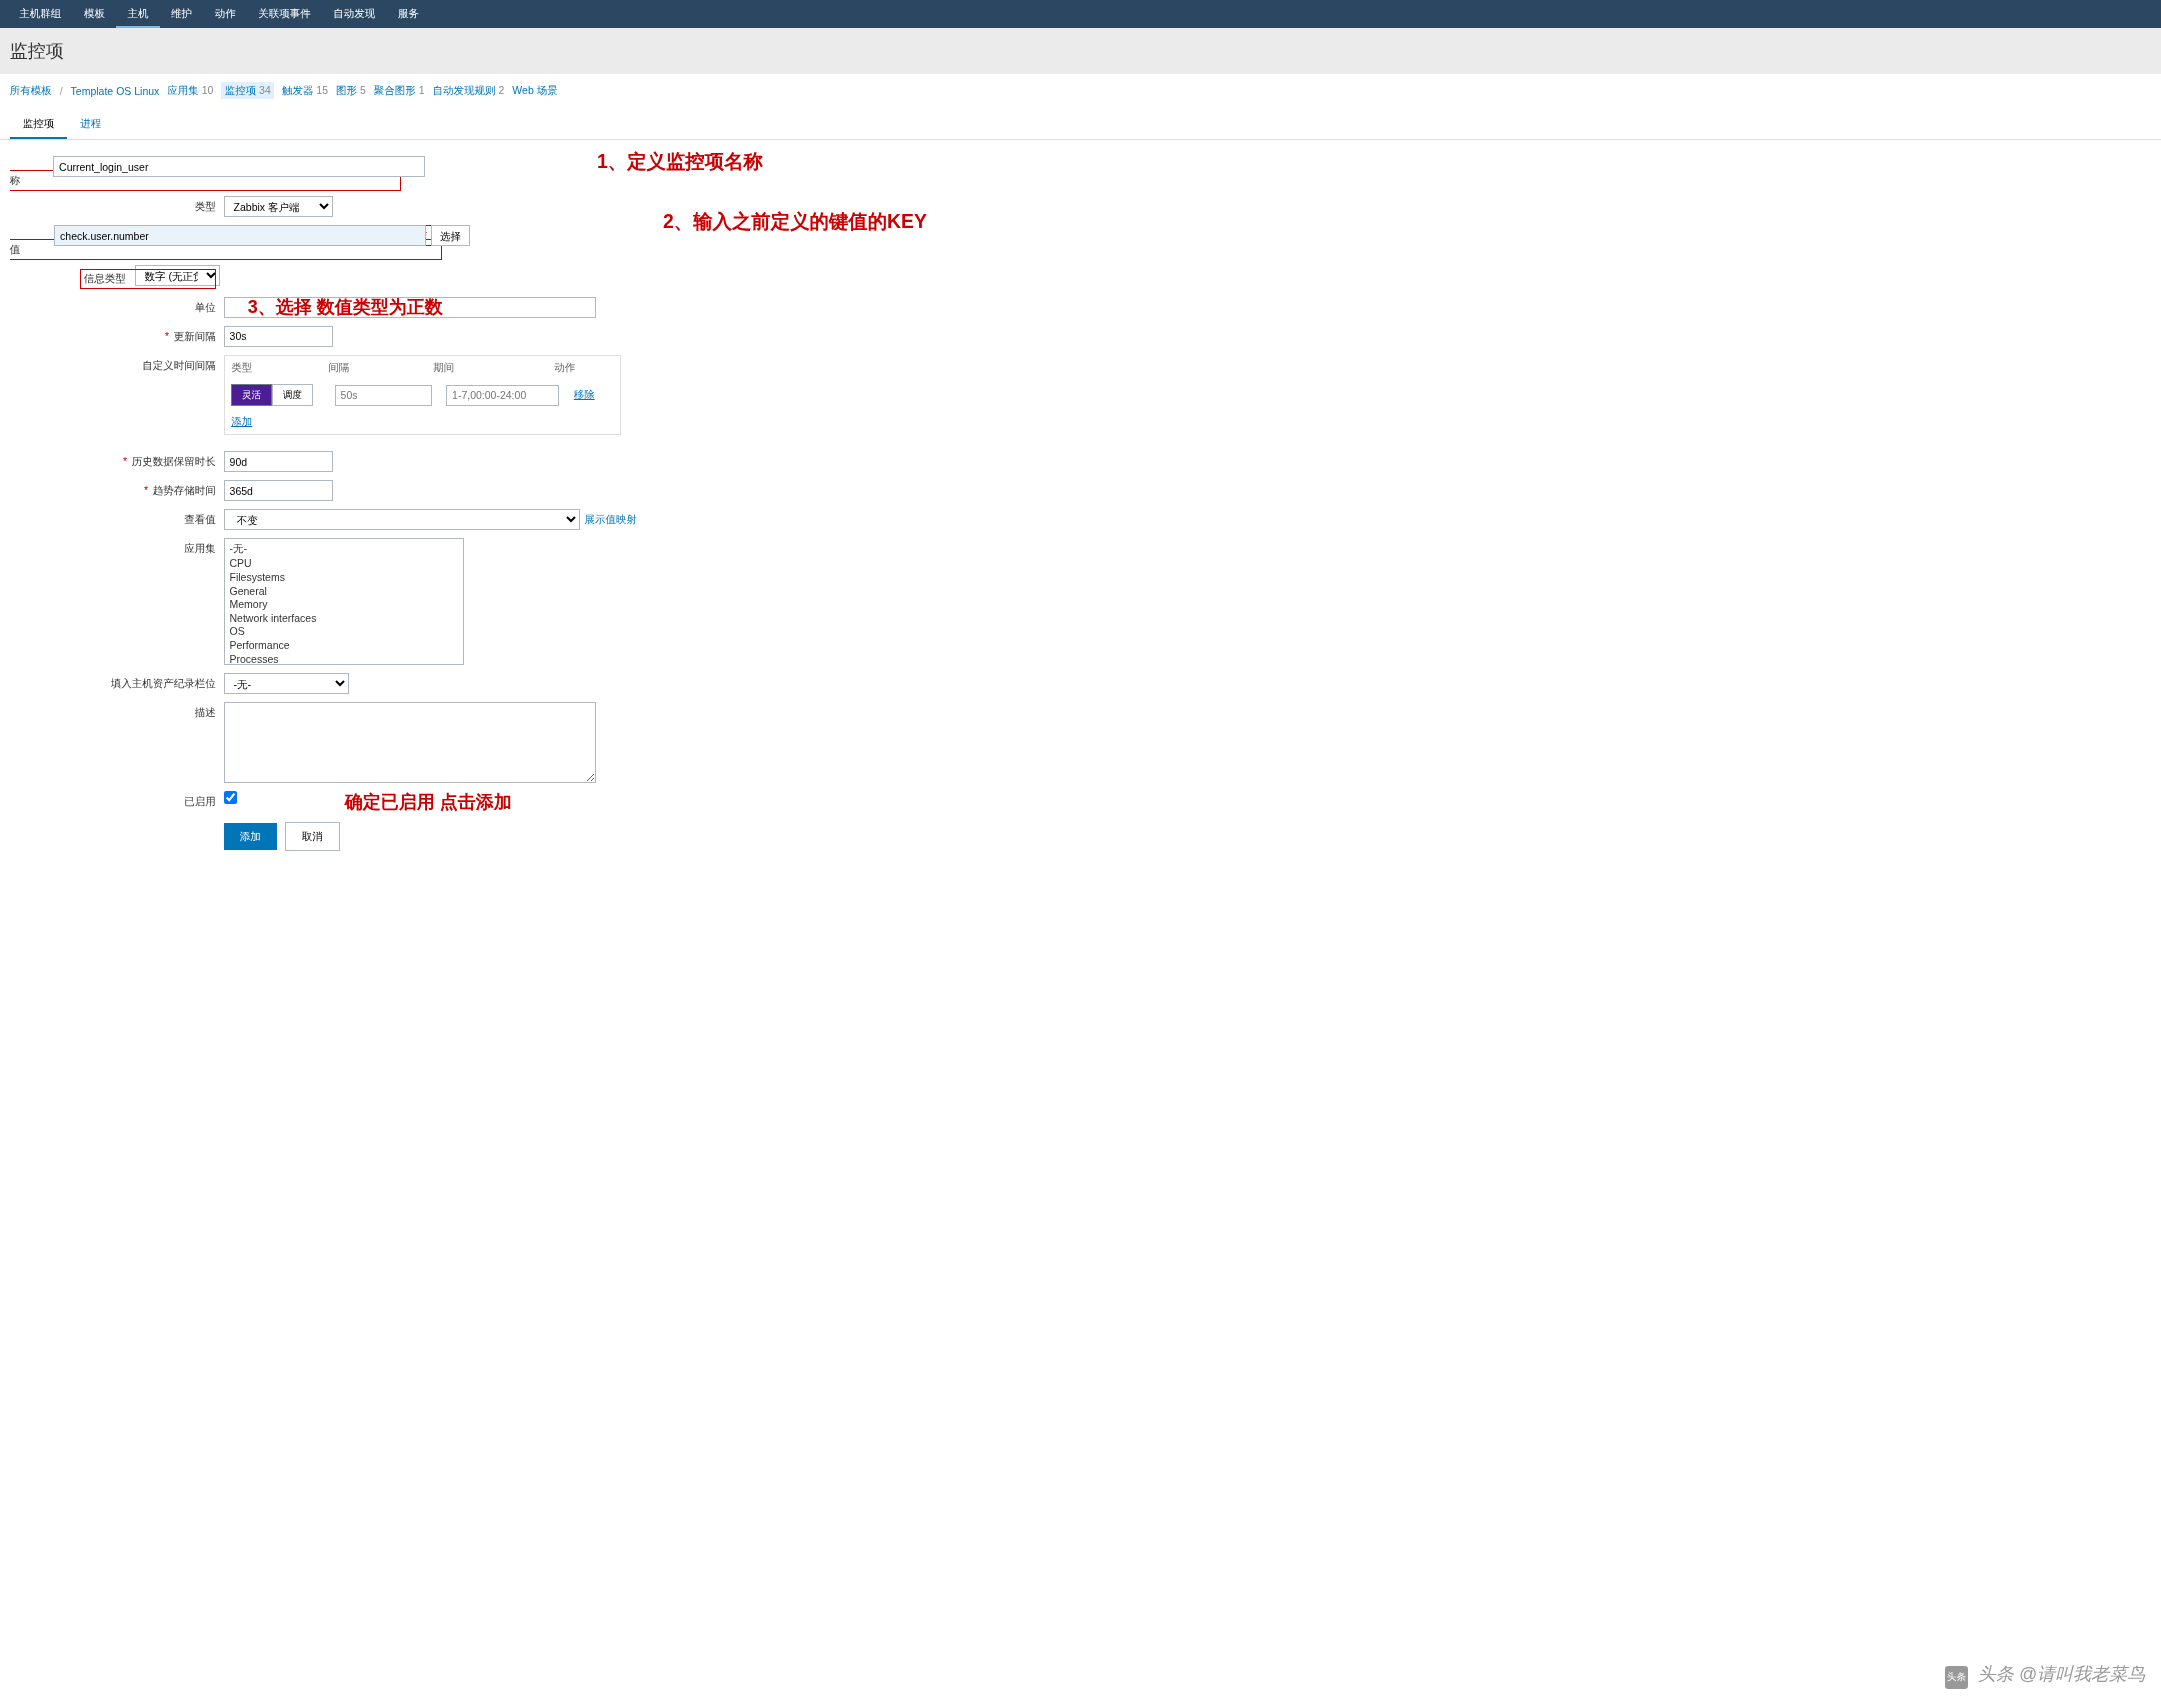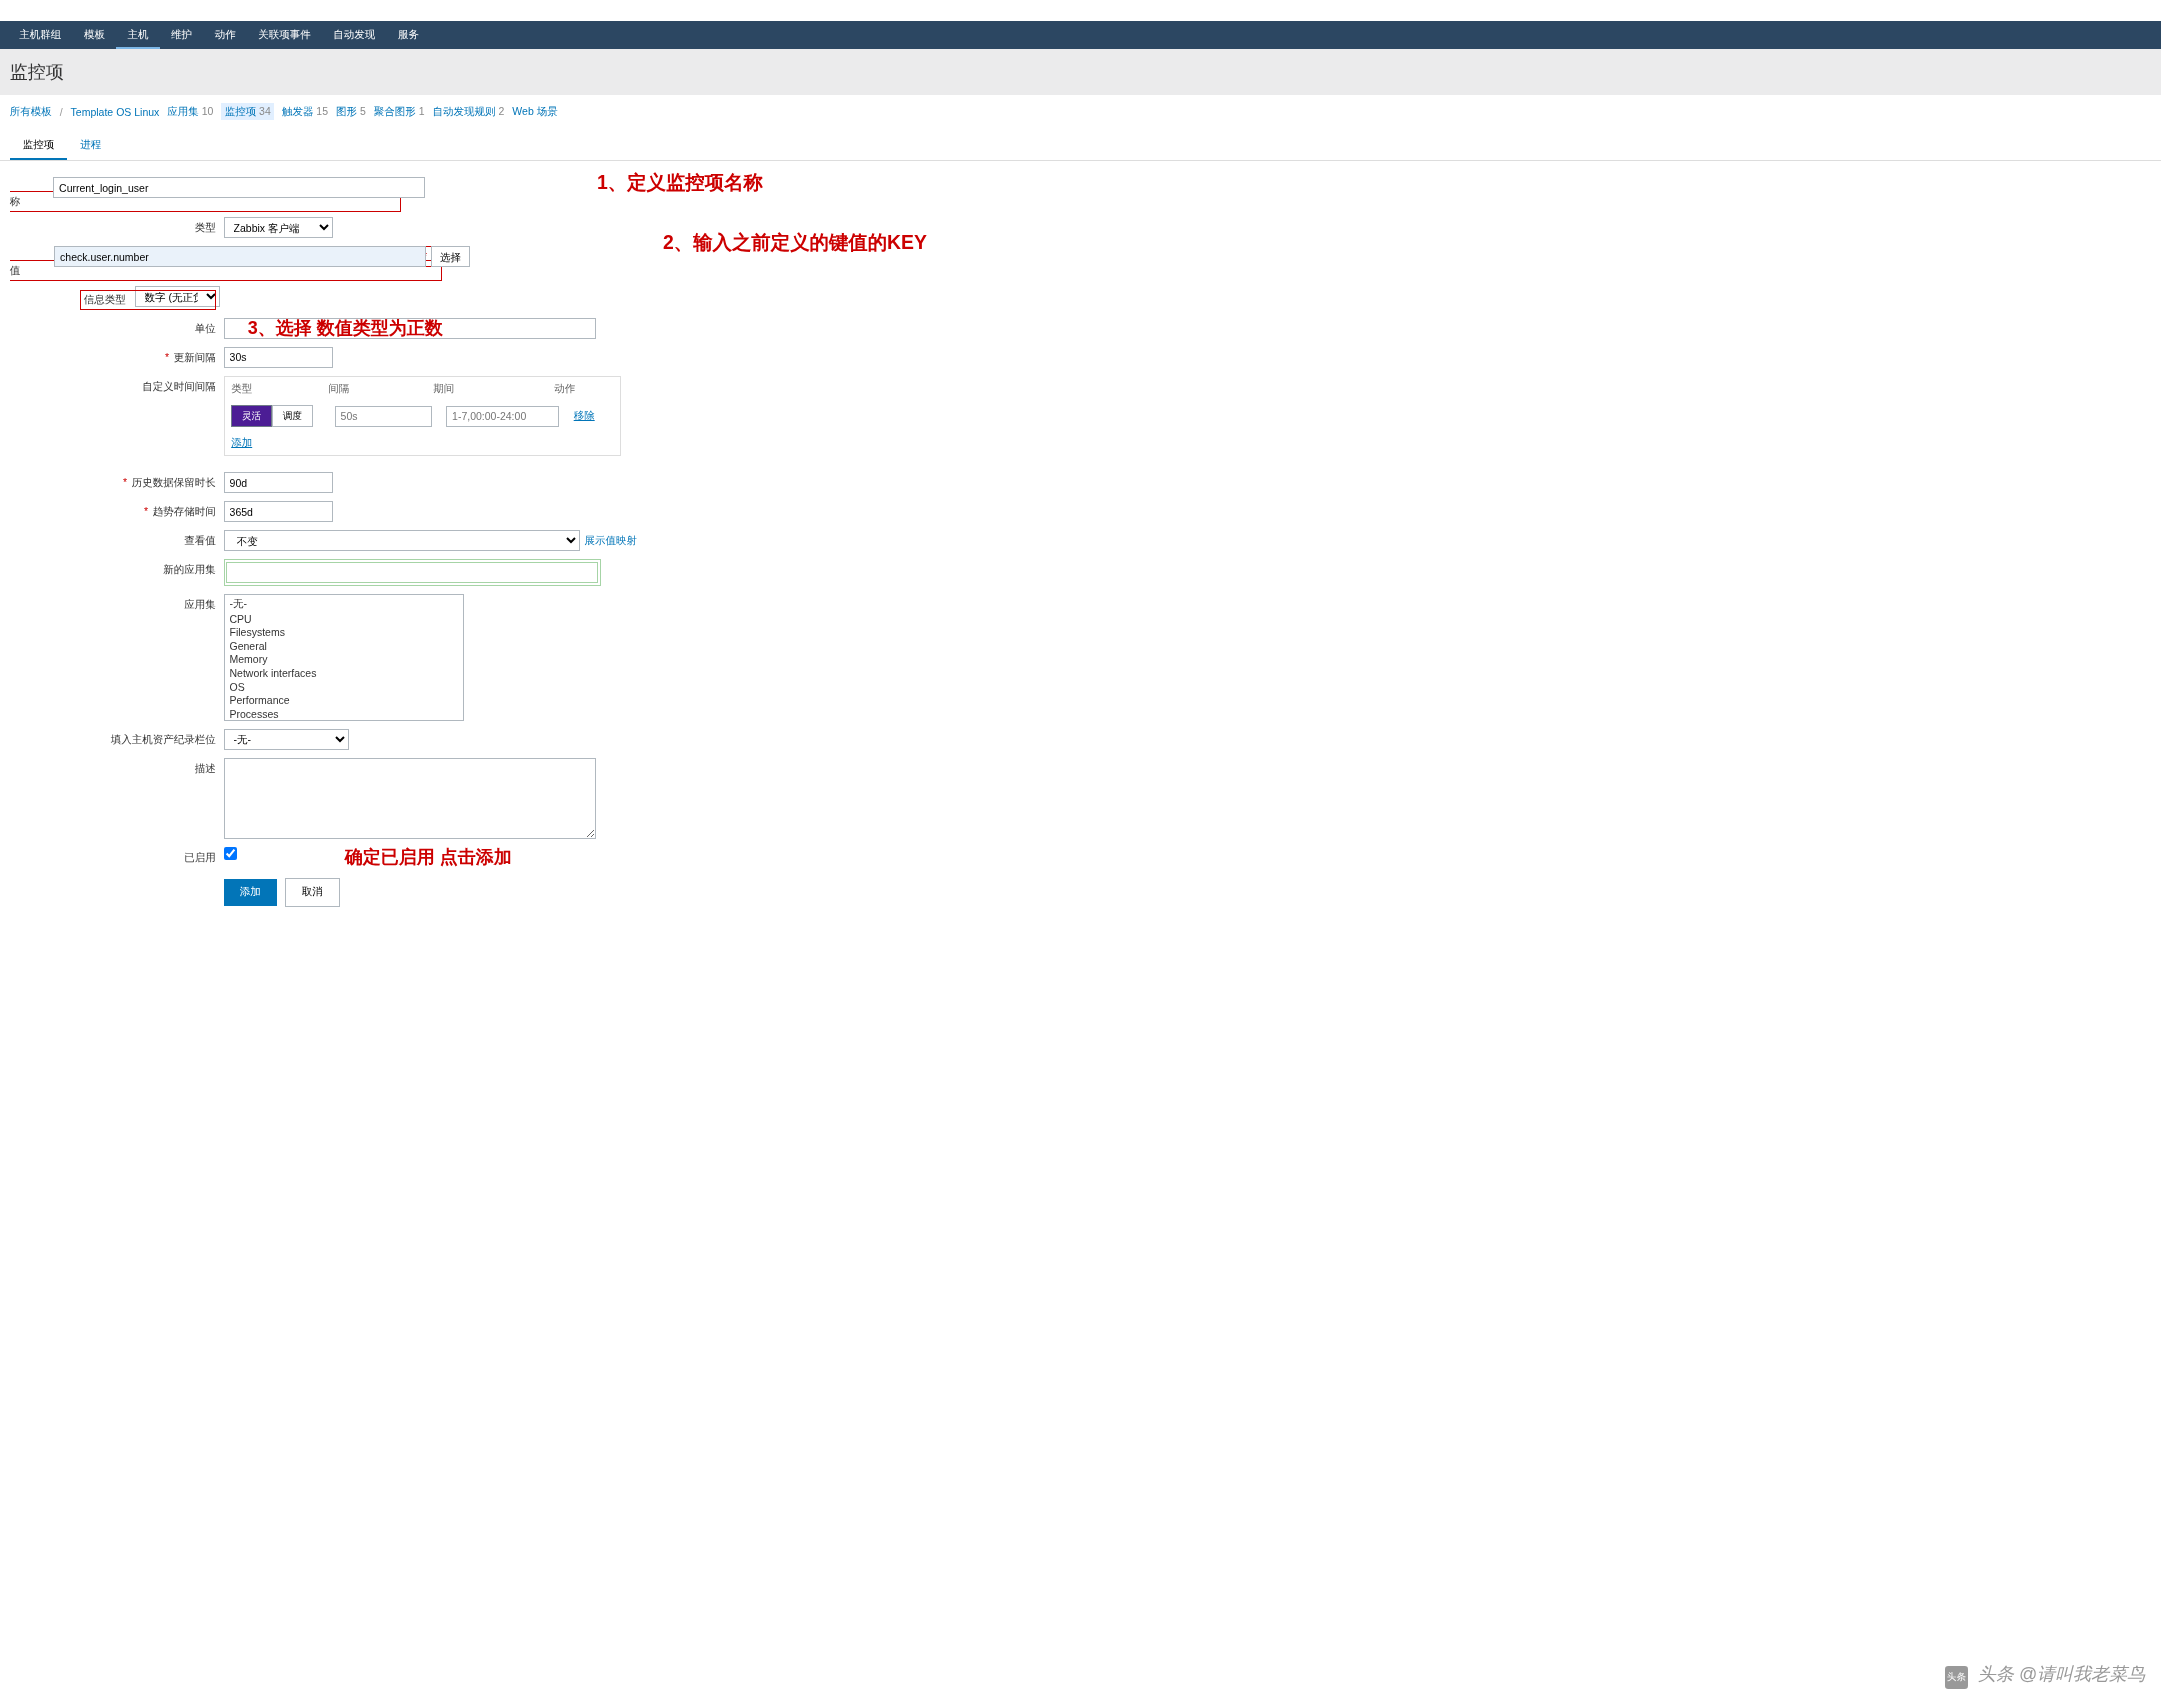--- a/index.html
+++ b/index.html
@@ -1,18 +1,18 @@
 <!DOCTYPE html>
 <html style="font-size:13px"><head>
   <meta charset="utf-8">
   <style>
     * { box-sizing: border-box; margin: 0; padding: 0; }
     body { font-family: Arial, "Microsoft YaHei", sans-serif; font-size: 10.5px; color: #333; background: #fff; }
     
-    .topnav { background: #2c4762; color: #fff; height: 27.5px; display: flex; align-items: center; padding: 0 8px; margin-top: 21px; }
+    .topnav { background: #2c4762; color: #fff; height: 27.5px; display: flex; align-items: center; padding: 0 8px; }
     .topnav-item { padding: 0 11.3px; height: 27.5px; line-height: 27.5px; cursor: pointer; font-size: 10.5px; }
     .topnav-item.active { border-bottom: 2.4px solid #7db8e8; }
     
     .page-header { background: #ebebec; padding: 11.3px 9.7px; font-size: 18px; }
     
     .breadcrumb { padding: 8px 9.7px; font-size: 10.5px; display: flex; align-items: center; gap: 8px; flex-wrap: wrap; }
     .breadcrumb a { color: #0275b8; text-decoration: none; }
     .breadcrumb .sep { color: #999; }
     .breadcrumb .count { color: #888; }
     .breadcrumb .active-link { background: #e1efff; padding: 1.6px 3.2px; }
@@ -248,28 +248,20 @@
   <div class="form-row">
     <div class="form-label">查看值</div>
     <div class="form-control">
       <select style="width:356px;padding-left:8px;">
         <option>不变</option>
       </select>
       <a class="link-blue" style="text-decoration:none;">展示值映射</a>
     </div>
   </div>
 
-  <div class="form-row">
-    <div class="form-label">新的应用集</div>
-    <div class="form-control">
-      <span class="greenbox">
-        <input type="text" class="field-wide" value="" style="">
-      </span>
-    </div>
-  </div>
 
   <div class="form-row">
     <div class="form-label">应用集</div>
     <div class="form-control">
       <div class="select-box">
         <div class="select-option">-无-</div>
         <div class="select-option">CPU</div>
         <div class="select-option">Filesystems</div>
         <div class="select-option">General</div>
         <div class="select-option">Memory</div>

